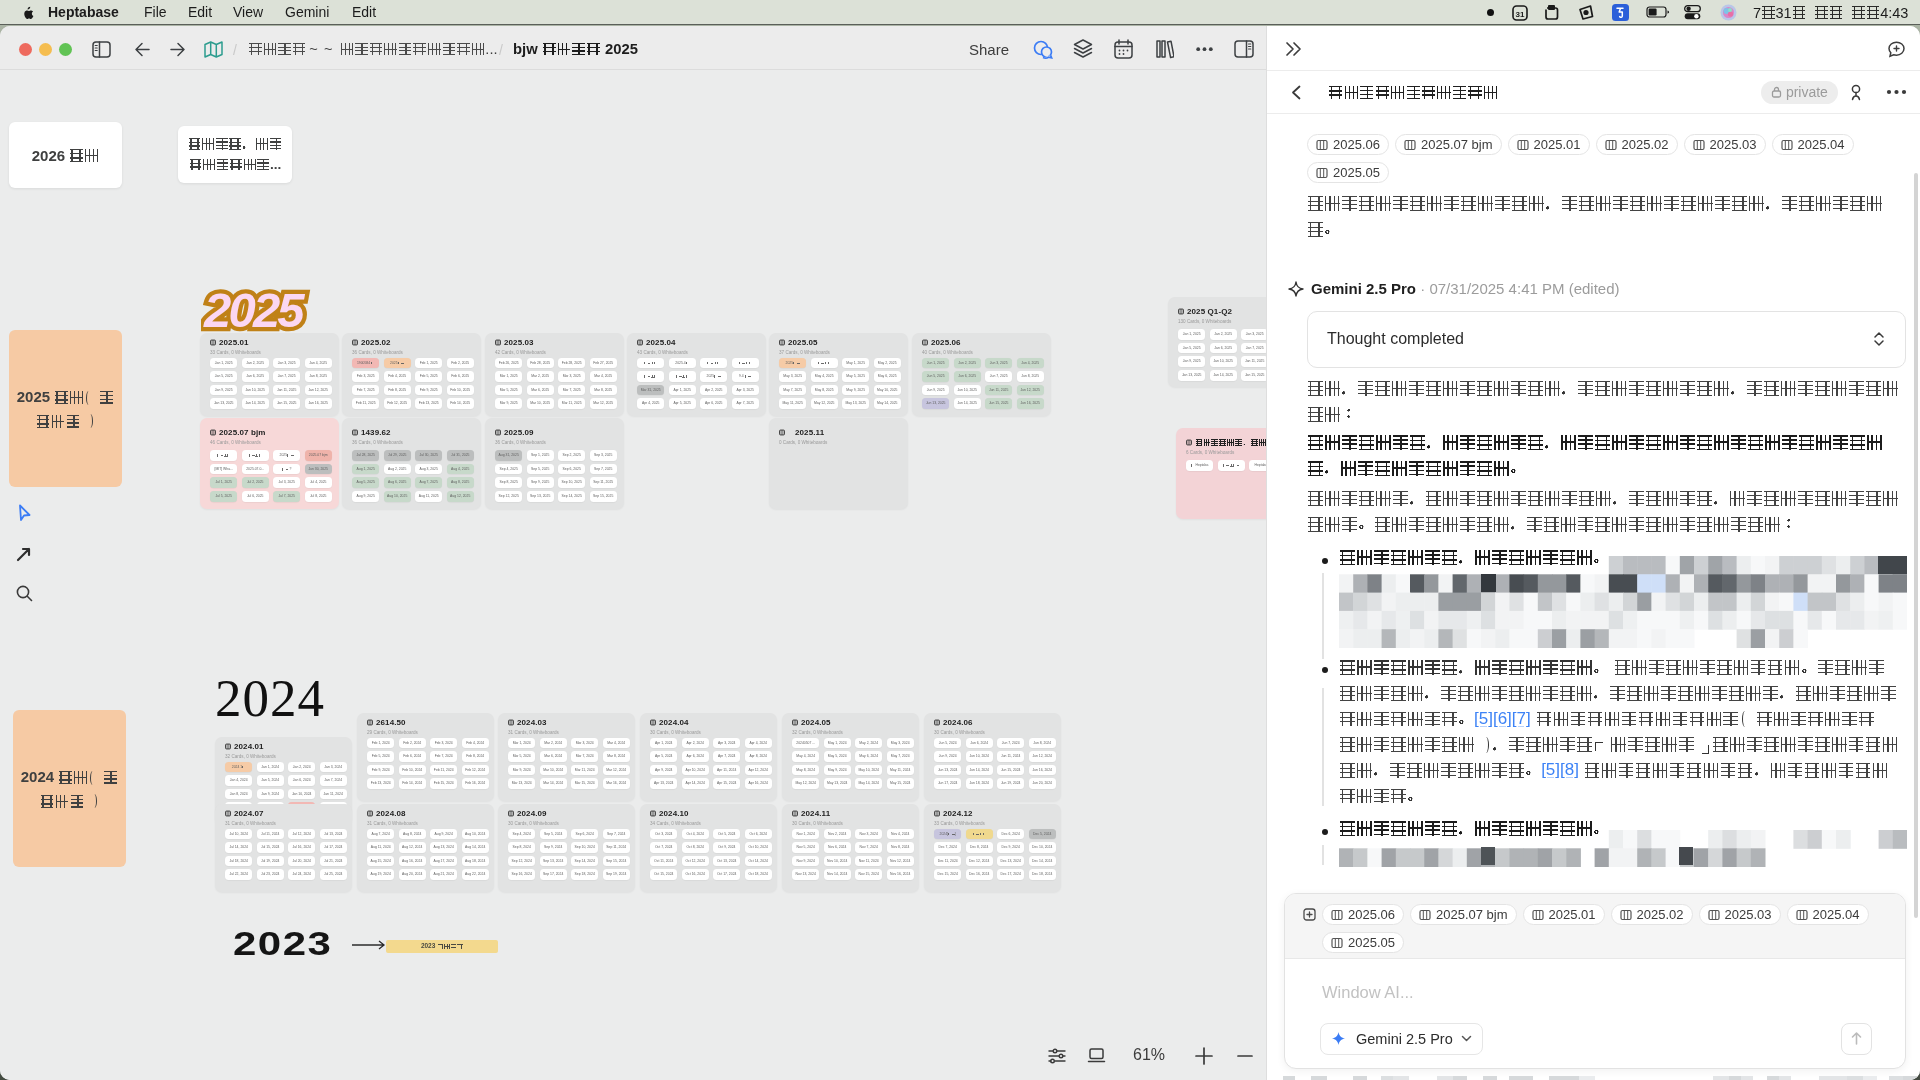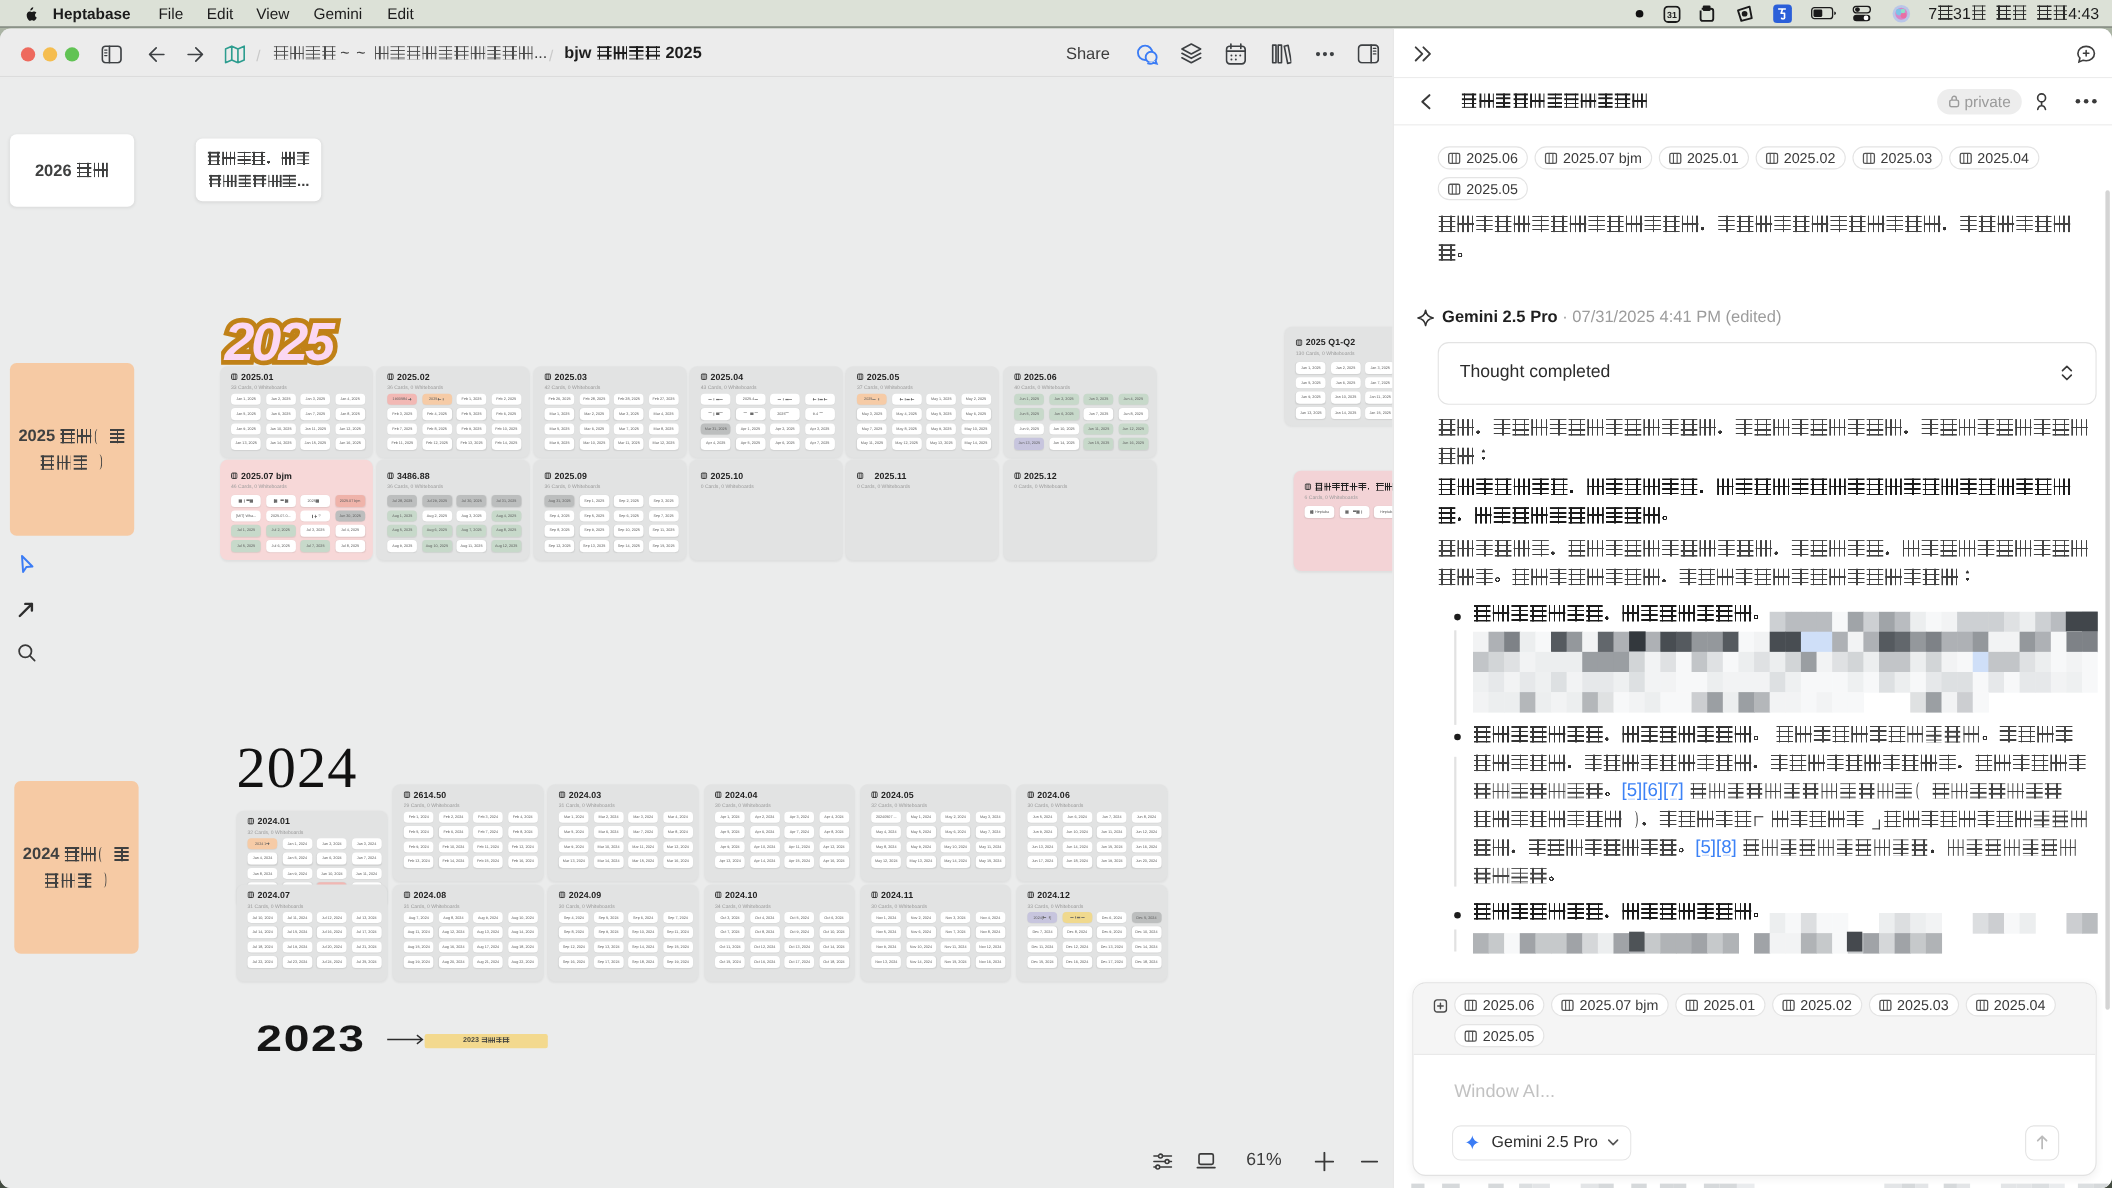--- a/index.html
+++ b/index.html
@@ -354,21 +354,21 @@
         <div class="chip" style="left:10.0px;top:72.8px;background:#c7d9ca;color:#5f5f5f">Jul 5, 2025</div>
         <div class="chip" style="left:41.5px;top:72.8px;background:#fff;color:#5f5f5f">Jul 6, 2025</div>
         <div class="chip" style="left:73.0px;top:72.8px;background:#c7d9ca;color:#5f5f5f">Jul 7, 2025</div>
         <div class="chip" style="left:104.5px;top:72.8px;background:#fff;color:#5f5f5f">Jul 8, 2025</div>
       </div>
       <div class="board" style="left:342px;top:347px;width:139px;height:91px;background:#e2e3e3">
         <svg class="" style="position:absolute;left:10px;top:11px" width="6" height="6.5" viewBox="0 0 6 6" fill="none">
           <rect x=".5" y=".8" width="5" height="4.9" rx="1" stroke="#333" stroke-width=".9"></rect>
           <path d="M2.1 .8v4.9M3.9 .8v4.9" stroke="#333" stroke-width=".7"></path>
         </svg>
-        <div class="bt" style="left:19px;top:10px">3486.88</div>
+        <div class="bt" style="left:19px;top:10px">1439.62</div>
         <div class="bs" style="top:22.0px">36 Cards, 0 Whiteboards</div>
         <div class="chip" style="left:10.0px;top:32.0px;background:#bcbebe;color:#5f5f5f">Jul 28, 2025</div>
         <div class="chip" style="left:41.5px;top:32.0px;background:#bcbebe;color:#5f5f5f">Jul 29, 2025</div>
         <div class="chip" style="left:73.0px;top:32.0px;background:#bcbebe;color:#5f5f5f">Jul 30, 2025</div>
         <div class="chip" style="left:104.5px;top:32.0px;background:#bcbebe;color:#5f5f5f">Jul 31, 2025</div>
         <div class="chip" style="left:10.0px;top:45.6px;background:#c7d9ca;color:#5f5f5f">Aug 1, 2025</div>
         <div class="chip" style="left:41.5px;top:45.6px;background:#fff;color:#5f5f5f">Aug 2, 2025</div>
         <div class="chip" style="left:73.0px;top:45.6px;background:#fff;color:#5f5f5f">Aug 3, 2025</div>
         <div class="chip" style="left:104.5px;top:45.6px;background:#c7d9ca;color:#5f5f5f">Aug 4, 2025</div>
         <div class="chip" style="left:10.0px;top:59.2px;background:#c7d9ca;color:#5f5f5f">Aug 5, 2025</div>
@@ -397,42 +397,26 @@
         <div class="chip" style="left:104.5px;top:45.6px;background:#fff;color:#5f5f5f">Sep 7, 2025</div>
         <div class="chip" style="left:10.0px;top:59.2px;background:#fff;color:#5f5f5f">Sep 8, 2025</div>
         <div class="chip" style="left:41.5px;top:59.2px;background:#fff;color:#5f5f5f">Sep 9, 2025</div>
         <div class="chip" style="left:73.0px;top:59.2px;background:#fff;color:#5f5f5f">Sep 10, 2025</div>
         <div class="chip" style="left:104.5px;top:59.2px;background:#fff;color:#5f5f5f">Sep 11, 2025</div>
         <div class="chip" style="left:10.0px;top:72.8px;background:#fff;color:#5f5f5f">Sep 12, 2025</div>
         <div class="chip" style="left:41.5px;top:72.8px;background:#fff;color:#5f5f5f">Sep 13, 2025</div>
         <div class="chip" style="left:73.0px;top:72.8px;background:#fff;color:#5f5f5f">Sep 14, 2025</div>
         <div class="chip" style="left:104.5px;top:72.8px;background:#fff;color:#5f5f5f">Sep 15, 2025</div>
       </div>
-      <div class="board" style="left:627px;top:347px;width:139px;height:91px;background:#e2e3e3">
-        <svg class="" style="position:absolute;left:10px;top:11px" width="6" height="6.5" viewBox="0 0 6 6" fill="none">
-          <rect x=".5" y=".8" width="5" height="4.9" rx="1" stroke="#333" stroke-width=".9"></rect>
-          <path d="M2.1 .8v4.9M3.9 .8v4.9" stroke="#333" stroke-width=".7"></path>
-        </svg>
-        <div class="bt" style="left:19px;top:10px">2025.10</div>
-        <div class="bs" style="top:22.0px">0 Cards, 0 Whiteboards</div>
-      </div>
       <div class="board" style="left:769px;top:347px;width:139px;height:91px;background:#e2e3e3">
         <svg class="" style="position:absolute;left:10px;top:11px" width="6" height="6.5" viewBox="0 0 6 6" fill="none">
           <rect x=".5" y=".8" width="5" height="4.9" rx="1" stroke="#333" stroke-width=".9"></rect>
           <path d="M2.1 .8v4.9M3.9 .8v4.9" stroke="#333" stroke-width=".7"></path>
         </svg>
         <div class="bt" style="left:26px;top:10px">2025.11</div>
-        <div class="bs" style="top:22.0px">0 Cards, 0 Whiteboards</div>
-      </div>
-      <div class="board" style="left:912px;top:347px;width:139px;height:91px;background:#e2e3e3">
-        <svg class="" style="position:absolute;left:10px;top:11px" width="6" height="6.5" viewBox="0 0 6 6" fill="none">
-          <rect x=".5" y=".8" width="5" height="4.9" rx="1" stroke="#333" stroke-width=".9"></rect>
-          <path d="M2.1 .8v4.9M3.9 .8v4.9" stroke="#333" stroke-width=".7"></path>
-        </svg>
-        <div class="bt" style="left:19px;top:10px">2025.12</div>
         <div class="bs" style="top:22.0px">0 Cards, 0 Whiteboards</div>
       </div>
       <div class="board" style="left:215px;top:666px;width:137px;height:88px;background:#e2e3e3">
         <svg class="" style="position:absolute;left:10px;top:6px" width="6" height="6.5" viewBox="0 0 6 6" fill="none">
           <rect x=".5" y=".8" width="5" height="4.9" rx="1" stroke="#333" stroke-width=".9"></rect>
           <path d="M2.1 .8v4.9M3.9 .8v4.9" stroke="#333" stroke-width=".7"></path>
         </svg>
         <div class="bt" style="left:19px;top:5px">2024.01</div>
         <div class="bs" style="top:17.0px">32 Cards, 0 Whiteboards</div>
         <div class="chip" style="left:10.0px;top:24.5px;background:#f6cba6;color:#5f5f5f">2024 1<i class="k v1"></i></div>

